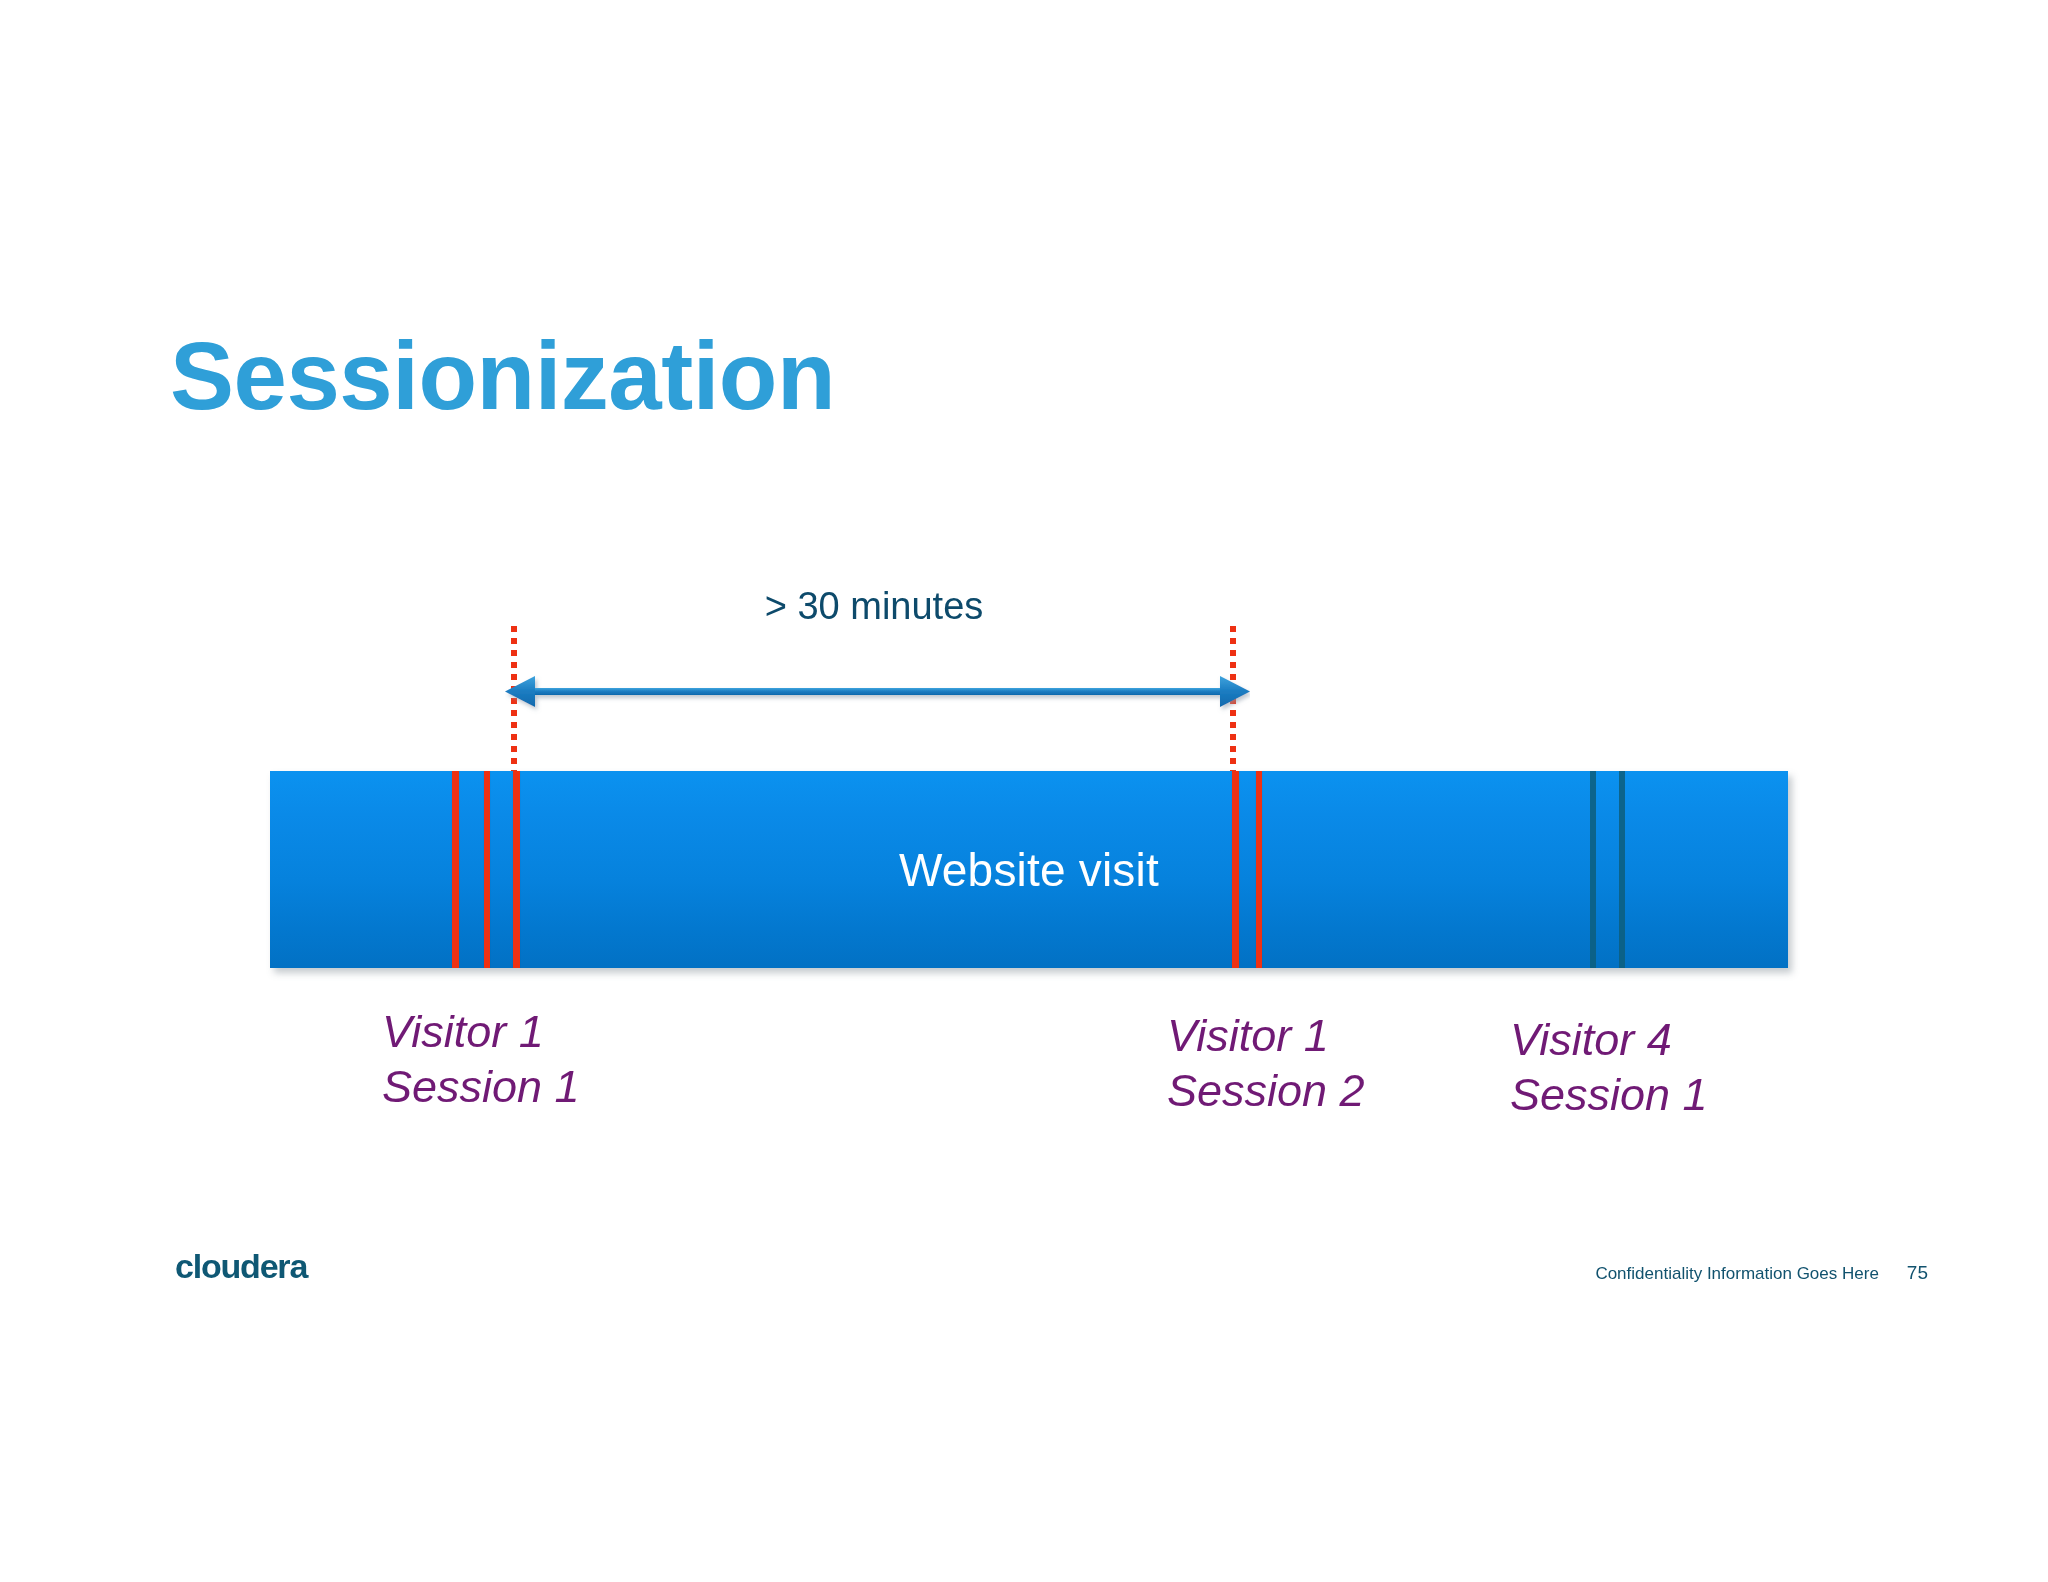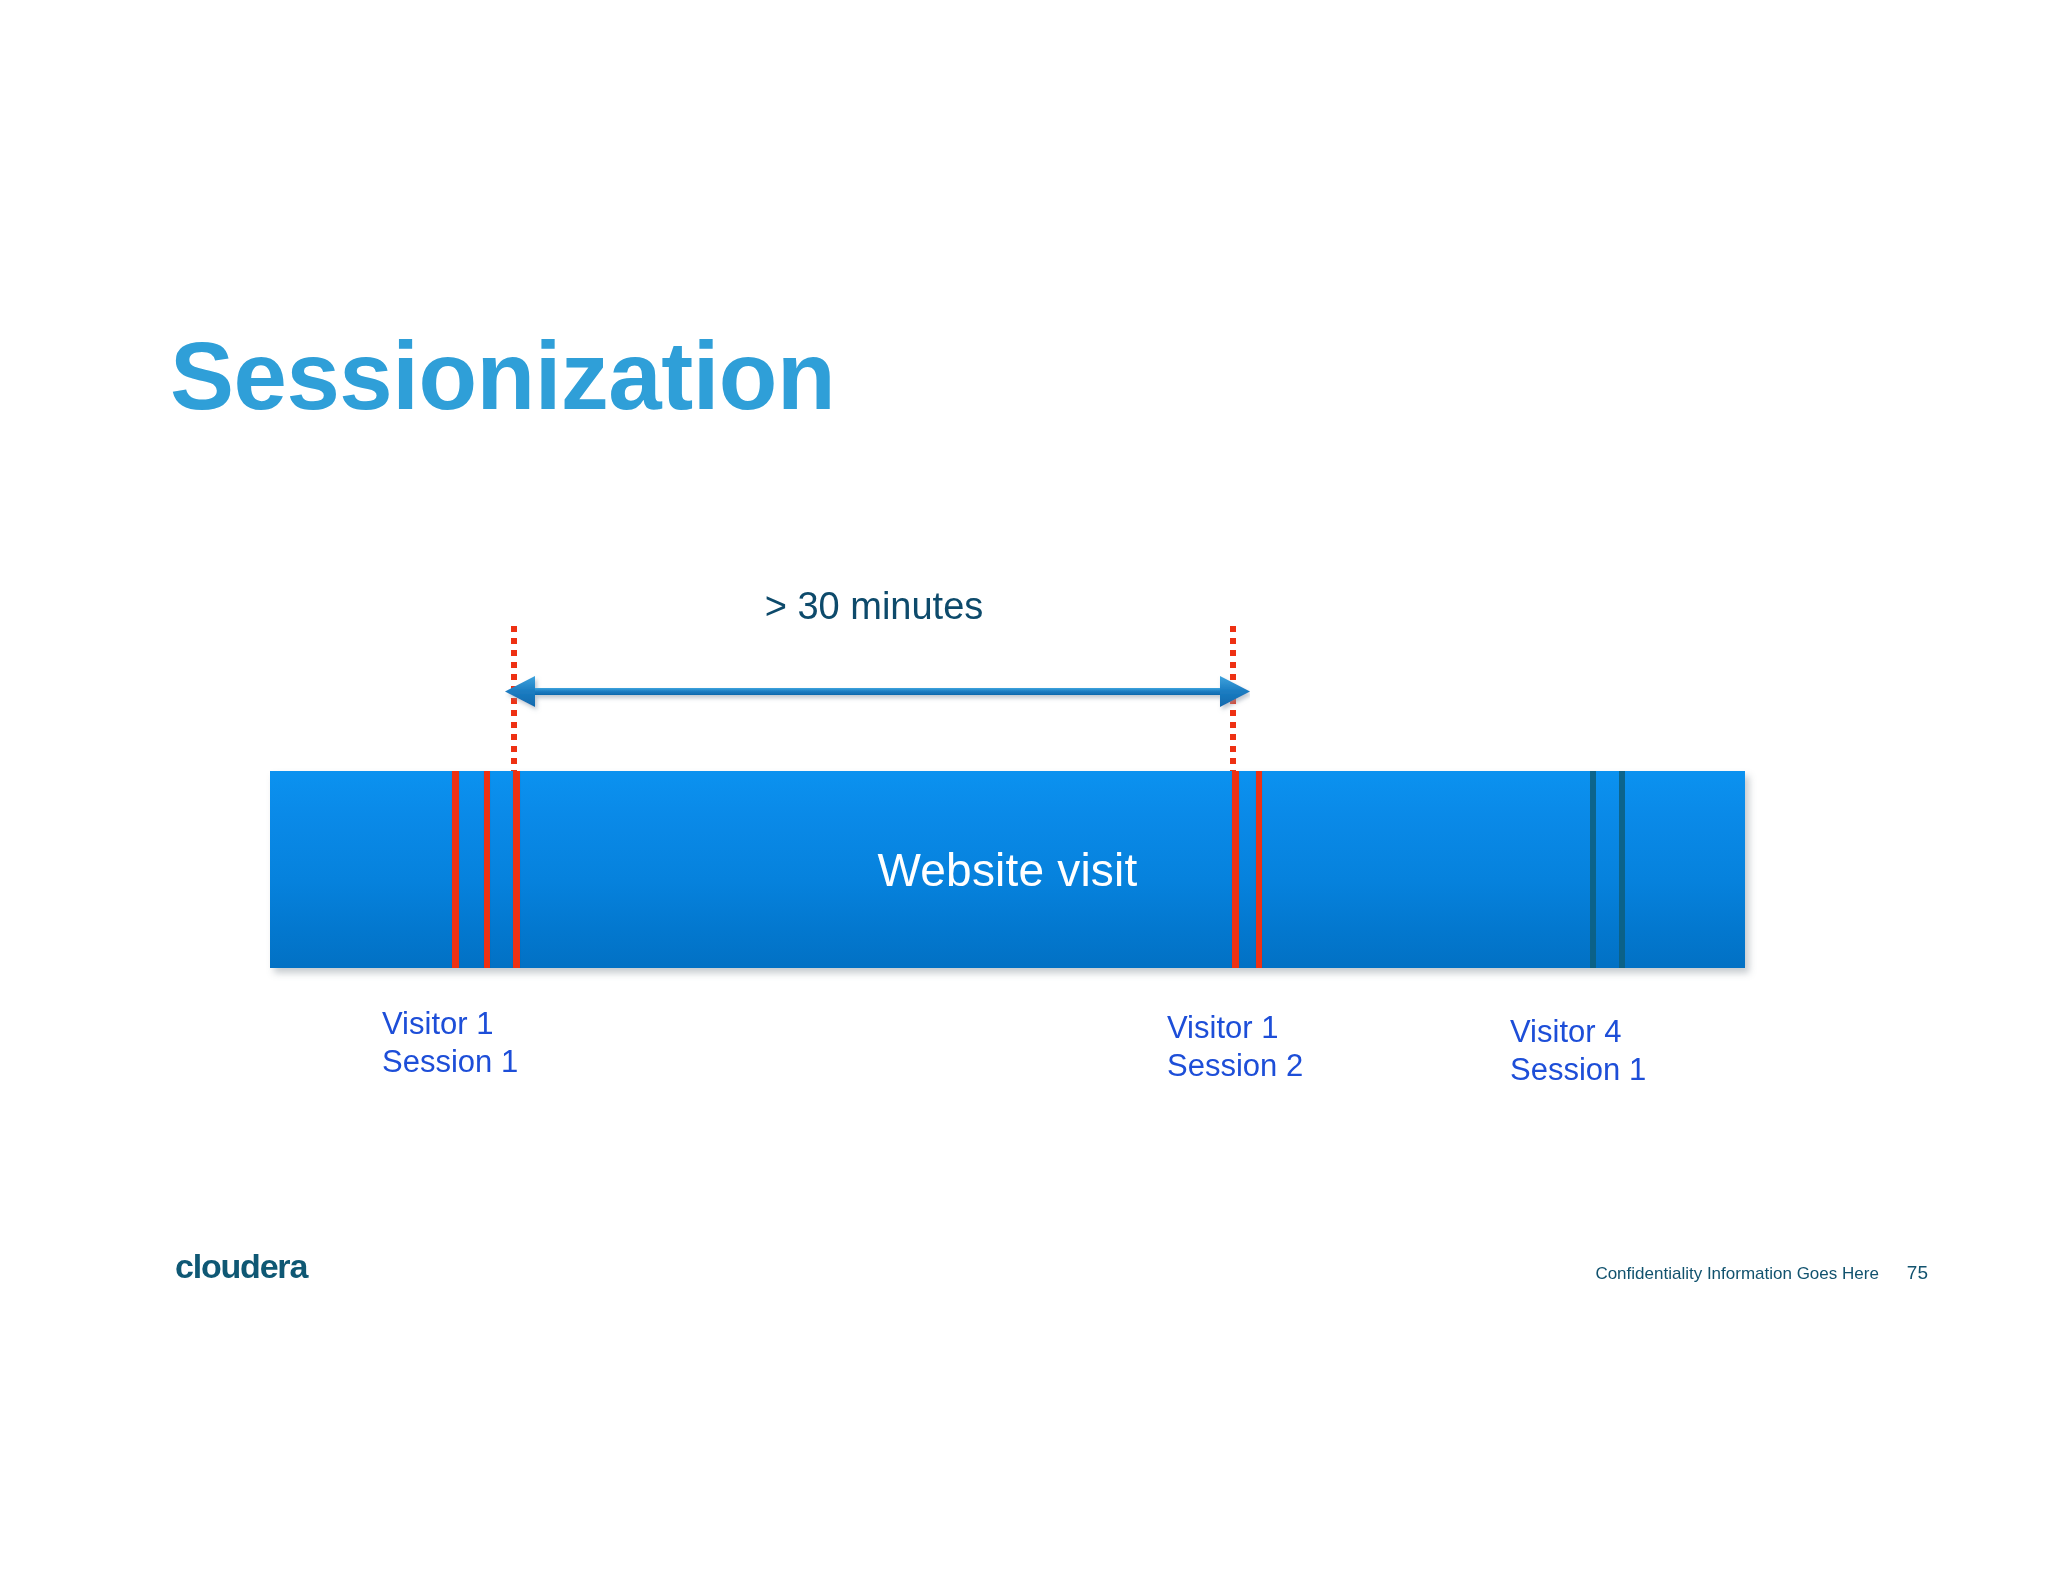--- a/index.html
+++ b/index.html
@@ -44,20 +44,21 @@
   
   #visit-bar {
     position: absolute;
     left: 270px;
     top: 771px;
     width: 1475px;
     height: 197px;
     background: linear-gradient(to bottom, #0b92f0 0%, #0a8ae8 22%, #0682dd 55%, #0378cf 80%, #0271c4 100%);
     box-shadow: 4px 5px 7px rgba(120,130,140,0.42);
     overflow: hidden;
+    padding-left: 43px;
   }
   #visit-bar-label {
     position: absolute;
     left: 0;
     top: 0;
     width: 100%;
     height: 100%;
     display: flex;
     align-items: center;
     justify-content: center;
@@ -107,24 +108,25 @@
     text-align: center;
     font-size: 38px;
     color: #0d4a6b;
     pointer-events: none;
   }
   #gap-label span { display: inline-block; transform: translateX(-150px); }
 
   
   .caption {
     position: absolute;
-    color: #1d4ed8;
-    font-size: 31px;
+    color: #701a75;
+    font-size: 45px;
     line-height: 1.22;
     white-space: nowrap;
+    font-style: italic;
   }
   .caption .l2 { display: block; }
 
   
   #logo {
     position: absolute;
     left: 175px;
     top: 1248px;
     width: 160px;
     height: 40px;

